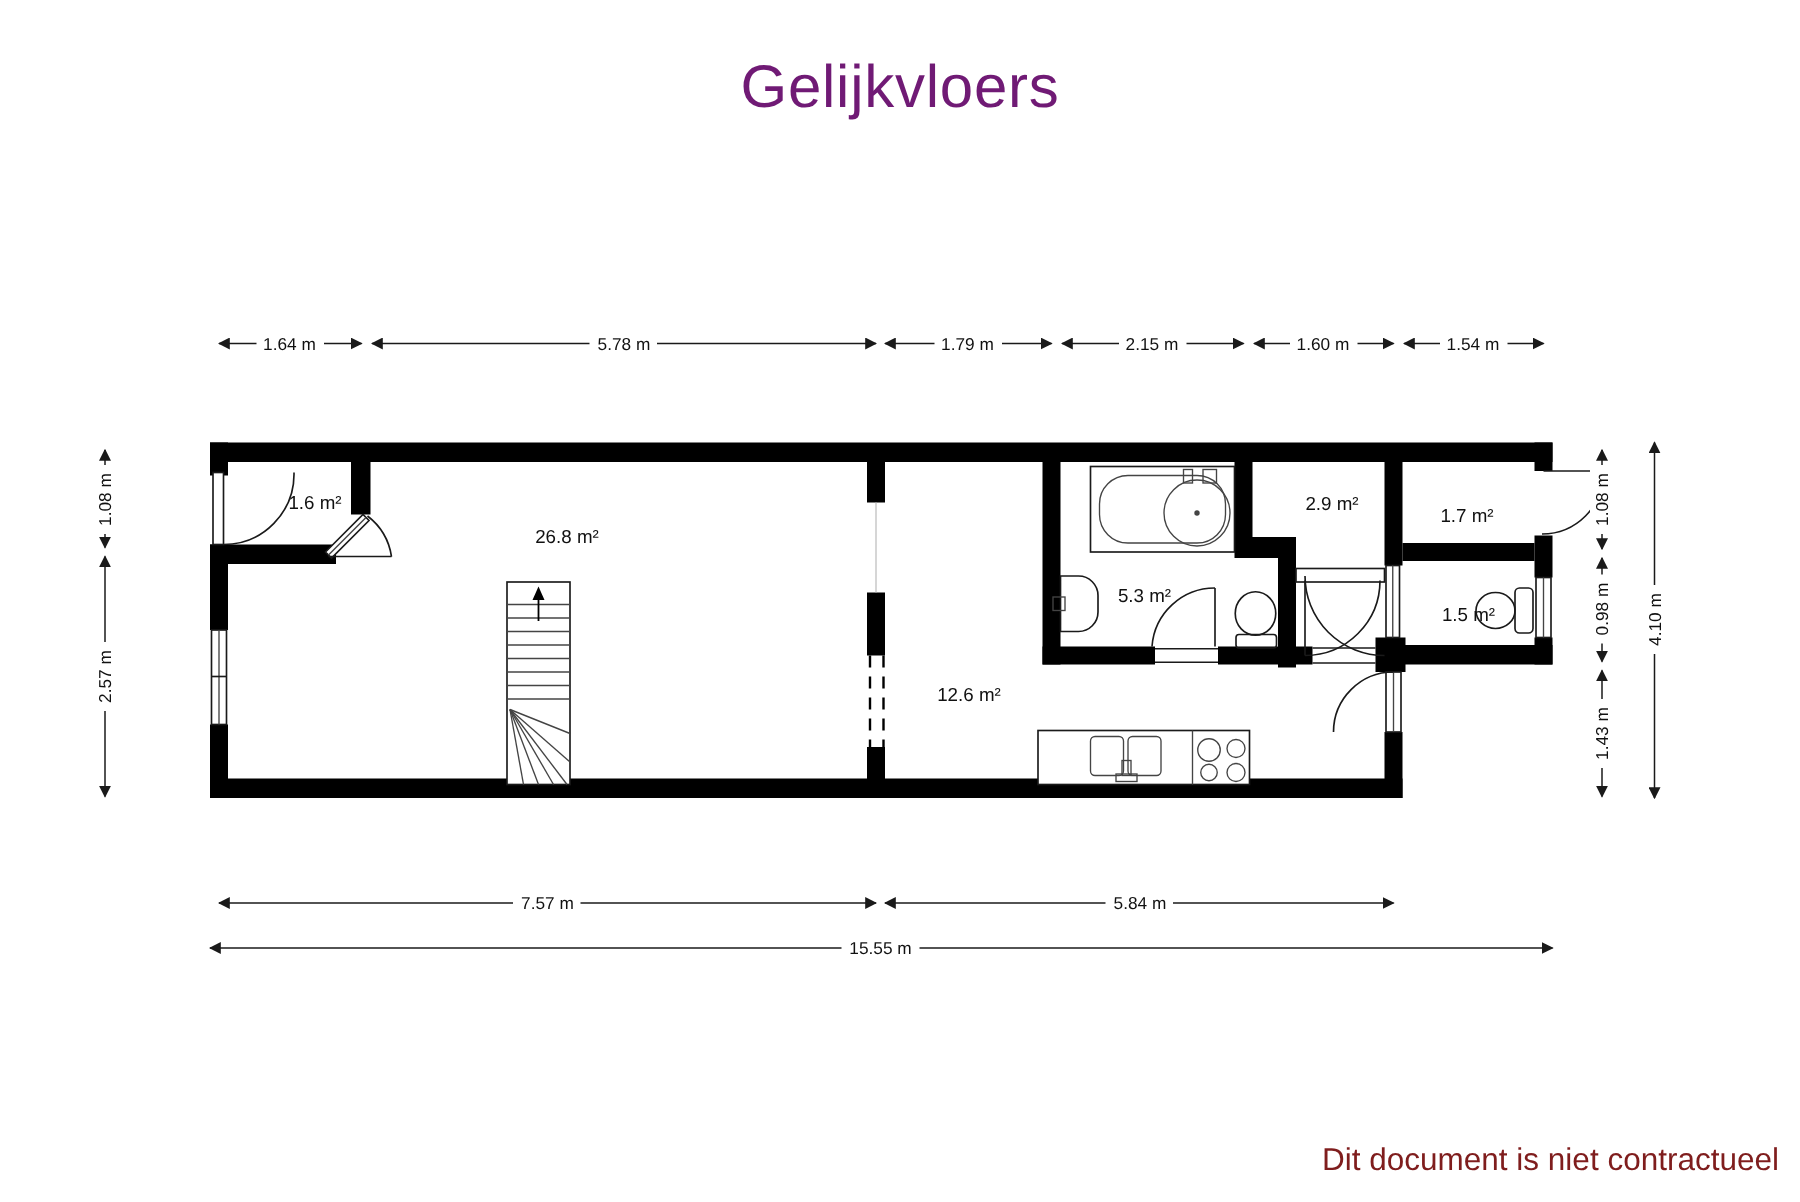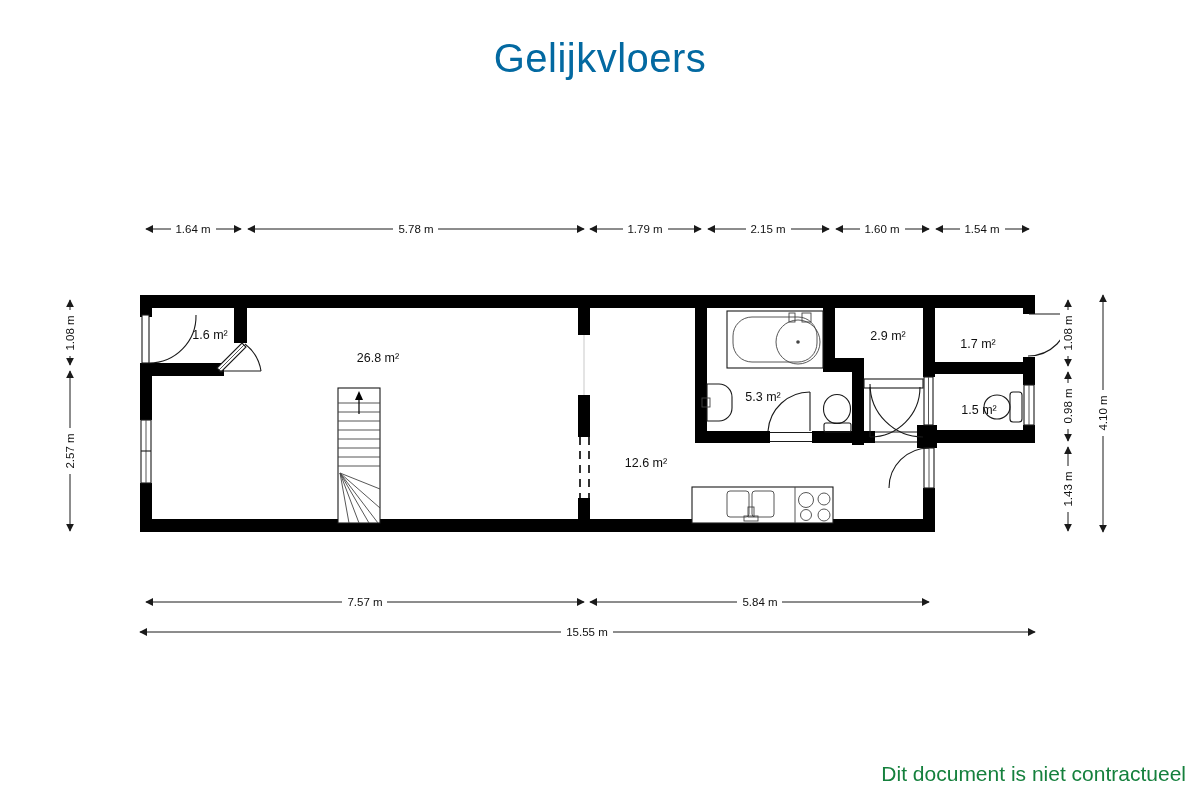--- a/index.html
+++ b/index.html
@@ -1,20 +1,20 @@
 <!DOCTYPE html>
 <html><head>
 <meta charset="utf-8">
 <style>
   html,body{margin:0;padding:0;background:#ffffff;}
   .canvas{position:relative;width:1200px;height:801px;background:#ffffff;overflow:hidden;
           font-family:"Liberation Sans", sans-serif;}
   .title{position:absolute;left:0;top:36px;width:1200px;text-align:center;
-         font-size:40px;color:#0369a1;letter-spacing:0.5px;}
-  .footer{position:absolute;right:14px;top:762px;font-size:21px;color:#15803d;}
+         font-size:40px;color:#701a75;letter-spacing:0.5px;}
+  .footer{position:absolute;right:14px;top:762px;font-size:21px;color:#7f1d1d;}
   svg{position:absolute;left:0;top:0;}
   svg text{font-family:"Liberation Sans", sans-serif;fill:#111;}
   .wall{fill:#000;stroke:none;}
   .thin{stroke:#1a1a1a;stroke-width:1.1;fill:none;}
   .thin2{stroke:#444;stroke-width:0.9;fill:none;}
   .whitebox{fill:#fff;stroke:#1a1a1a;stroke-width:1.1;}
   .dim{stroke:#1a1a1a;stroke-width:1;}
   .dimtext{font-size:11.5px;}
   .roomtext{font-size:12.5px;}
 </style>

